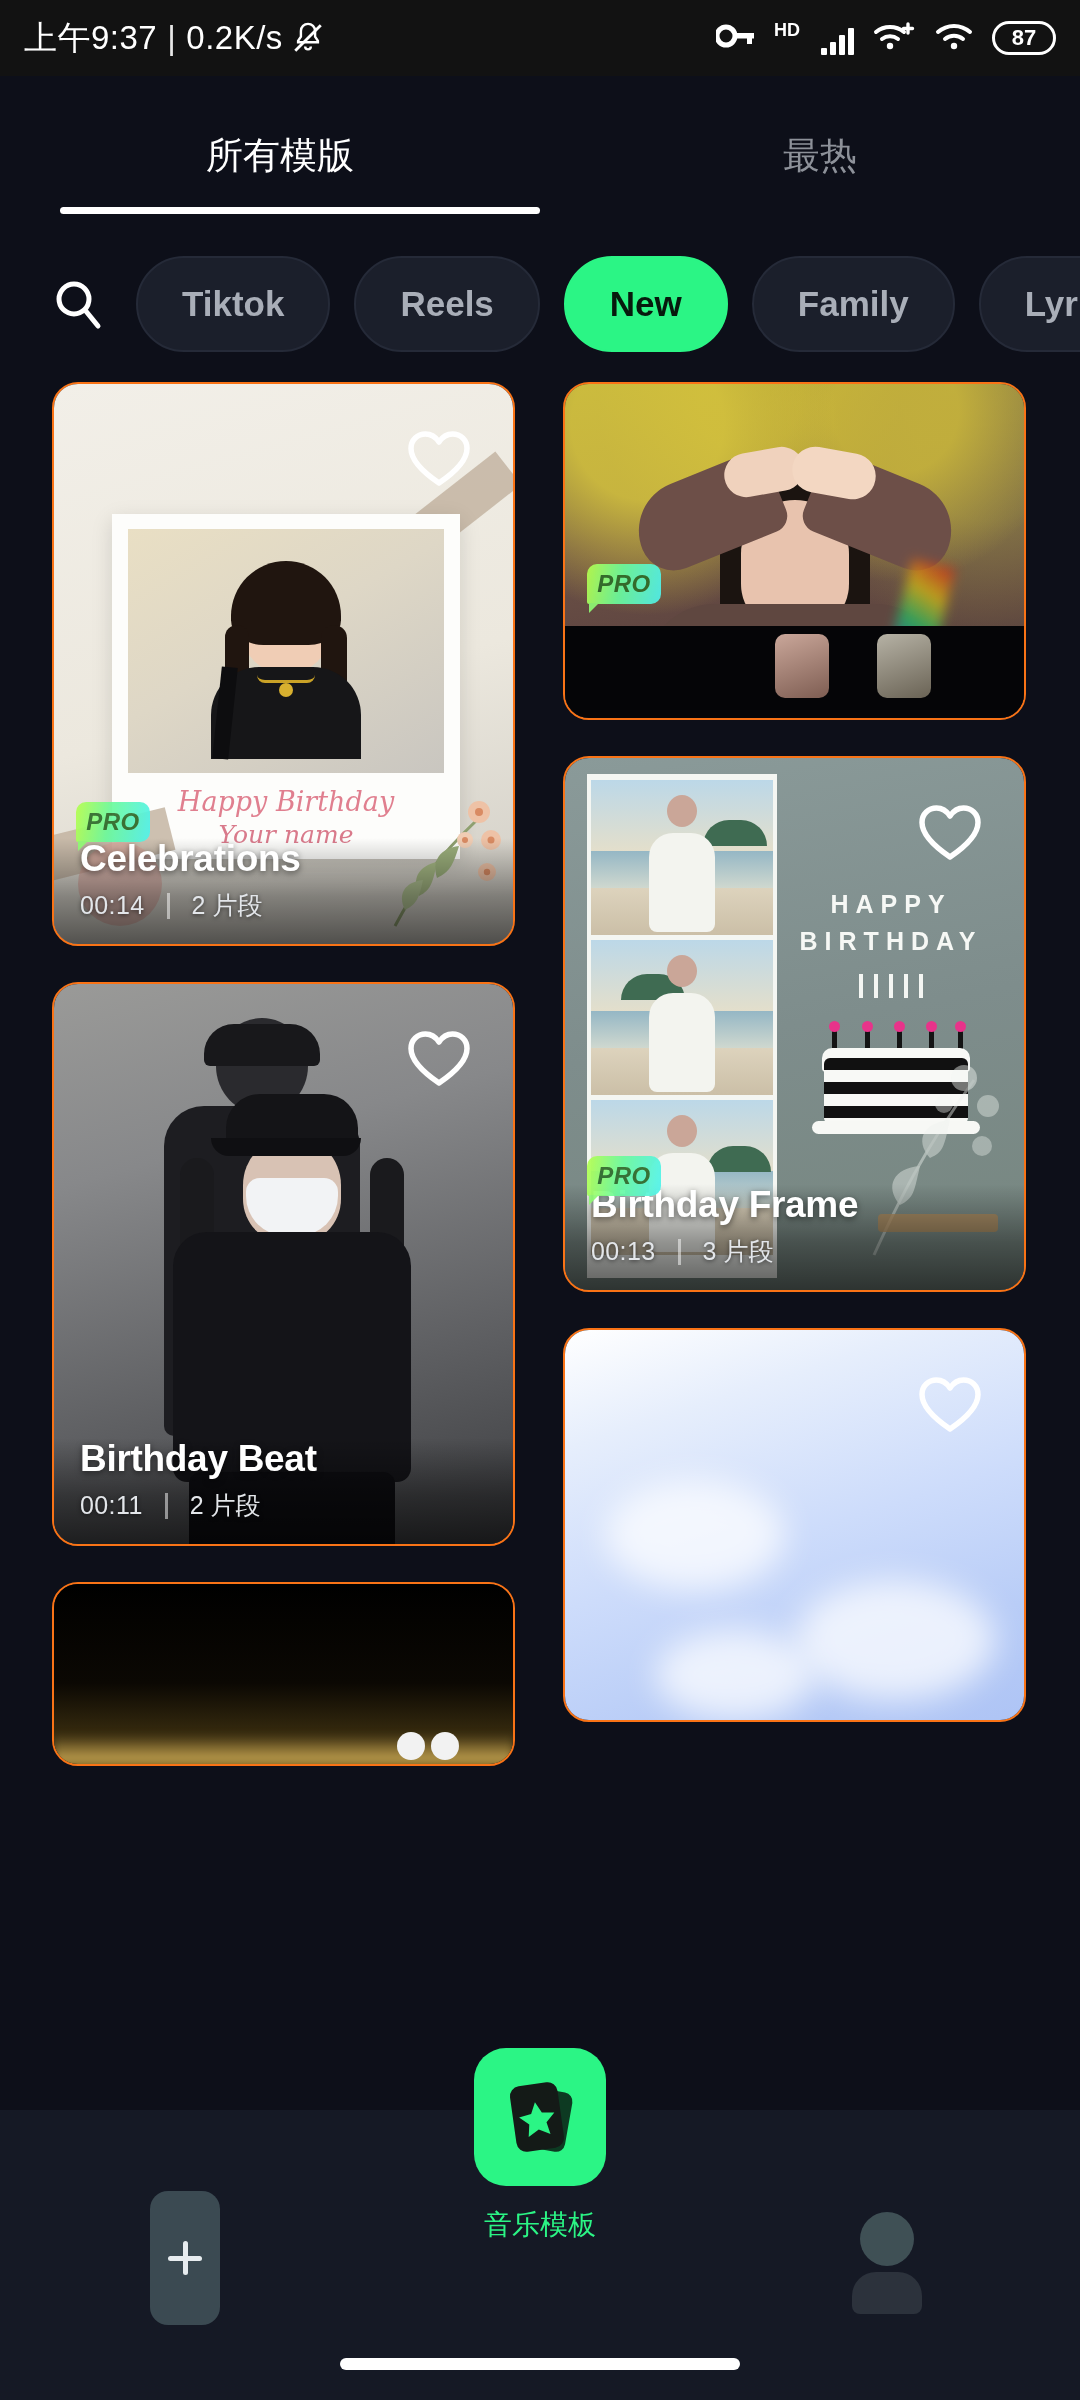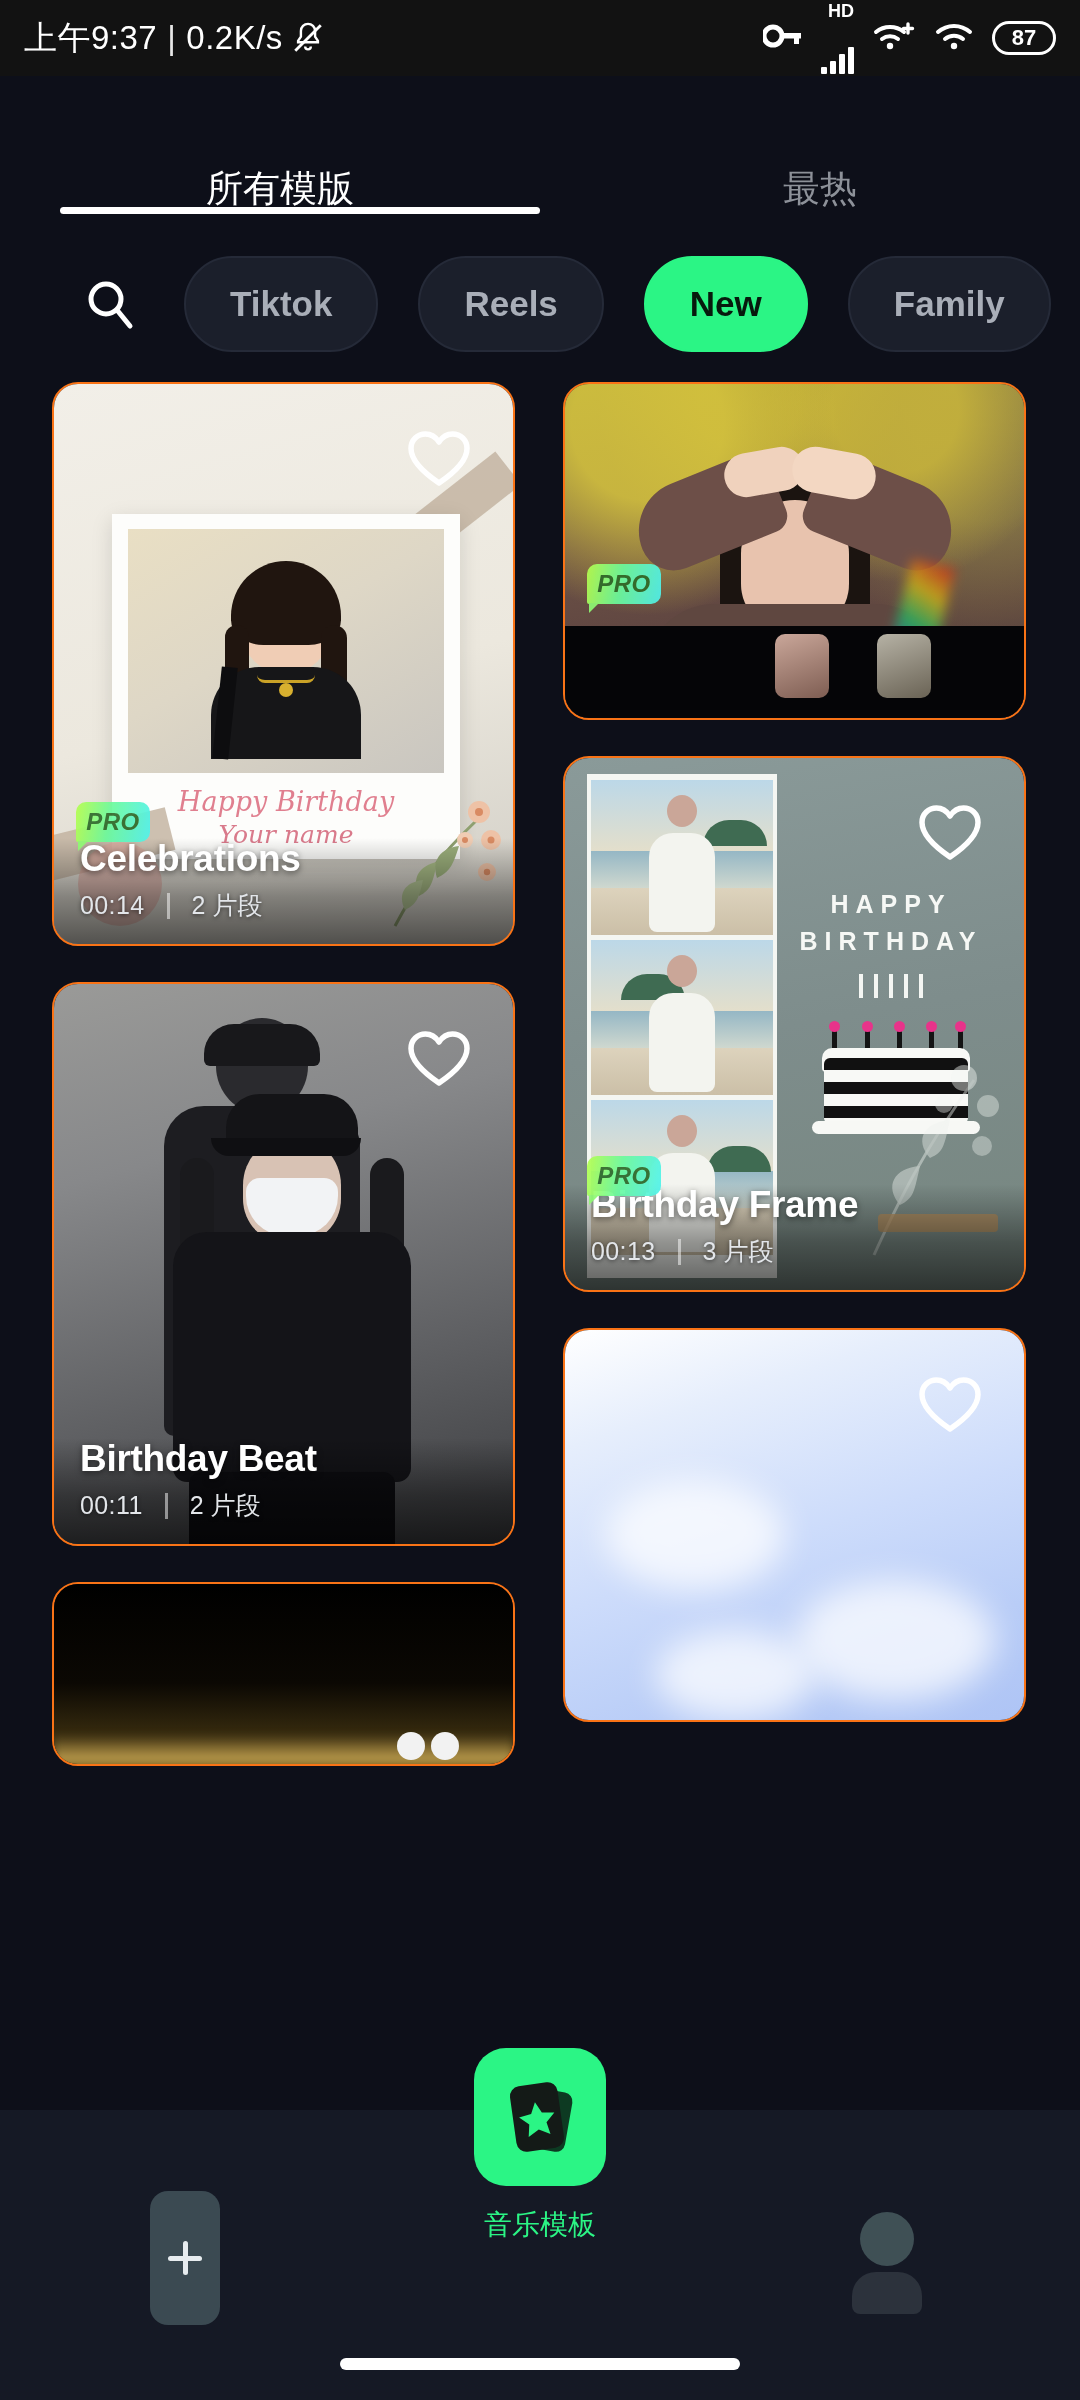--- a/index.html
+++ b/index.html
@@ -17,47 +17,47 @@
     background: #121212;
     display: flex; align-items: center; justify-content: space-between;
     padding: 0 24px;
   }
   .sb-left { display: flex; align-items: center; gap: 0px; color: #fff; font-size: 33px; letter-spacing: .5px; white-space: nowrap; }
   .sb-time { font-size: 33px; }
   .sb-sep { margin: 0 10px; opacity: .9; }
   .sb-net { font-size: 33px; }
   .mute-ico { margin-left: 8px; display: inline-flex; align-items: center; }
   .sb-right { display: flex; align-items: center; gap: 18px; }
-  .hd-group { display: flex; align-items: flex-end; gap: 10px; flex-direction: column; }
+  .hd-group { display: flex; align-items: flex-end; gap: 21px; }
   .hd-txt { color: #fff; font-size: 18px; font-weight: bold; line-height: 1; margin-bottom: 16px; }
   .bars { display: flex; align-items: flex-end; gap: 3px; height: 28px; }
   .bars i { display: block; width: 6px; background: #fff; border-radius: 1px; }
   .bars i:nth-child(1){height:7px;} .bars i:nth-child(2){height:13px;}
   .bars i:nth-child(3){height:20px;} .bars i:nth-child(4){height:27px;}
   .batt {
     width: 64px; height: 34px; border: 3px solid #fff; border-radius: 17px;
     display: flex; align-items: center; justify-content: center;
     color: #fff; font-size: 22px; font-weight: bold;
   }
 
   
   .tabs { position: absolute; top: 98px; left: 0; width: 1080px; height: 116px; display: flex; }
-  .tab { flex: 0 0 50%; display: flex; align-items: flex-end; justify-content: center; position: relative; padding-left: 20px; }
+  .tab { flex: 0 0 50%; display: flex; align-items: center; justify-content: center; position: relative; padding-left: 20px; }
   .tab span { font-size: 37px; }
   .tab.active span { color: #ffffff; }
   .tab.inactive span { color: #8d9199; }
   .tab-underline {
     position: absolute; left: 60px; bottom: 0; width: 480px; height: 7px;
     background: #ffffff; border-radius: 4px;
   }
 
   
   .chiprow {
     position: absolute; top: 252px; left: 0; width: 1080px; height: 104px;
-    display: flex; align-items: center; gap: 40px; padding-left: 82px;
+    display: flex; align-items: center; gap: 24px; padding-left: 50px;
   }
   .search-ico { flex: 0 0 auto; width: 56px; height: 56px; margin-right: 6px; }
   .chip {
     flex: 0 0 auto; height: 96px; padding: 0 44px; border-radius: 48px;
     background: #1b1f2b; border: 2px solid #252a38;
     display: flex; align-items: center; justify-content: center;
     color: #a9aeb8; font-size: 35px; font-weight: bold; white-space: nowrap;
   }
   .chip.active { background: #2bf585; border-color: #2bf585; color: #071a0d; }
 

